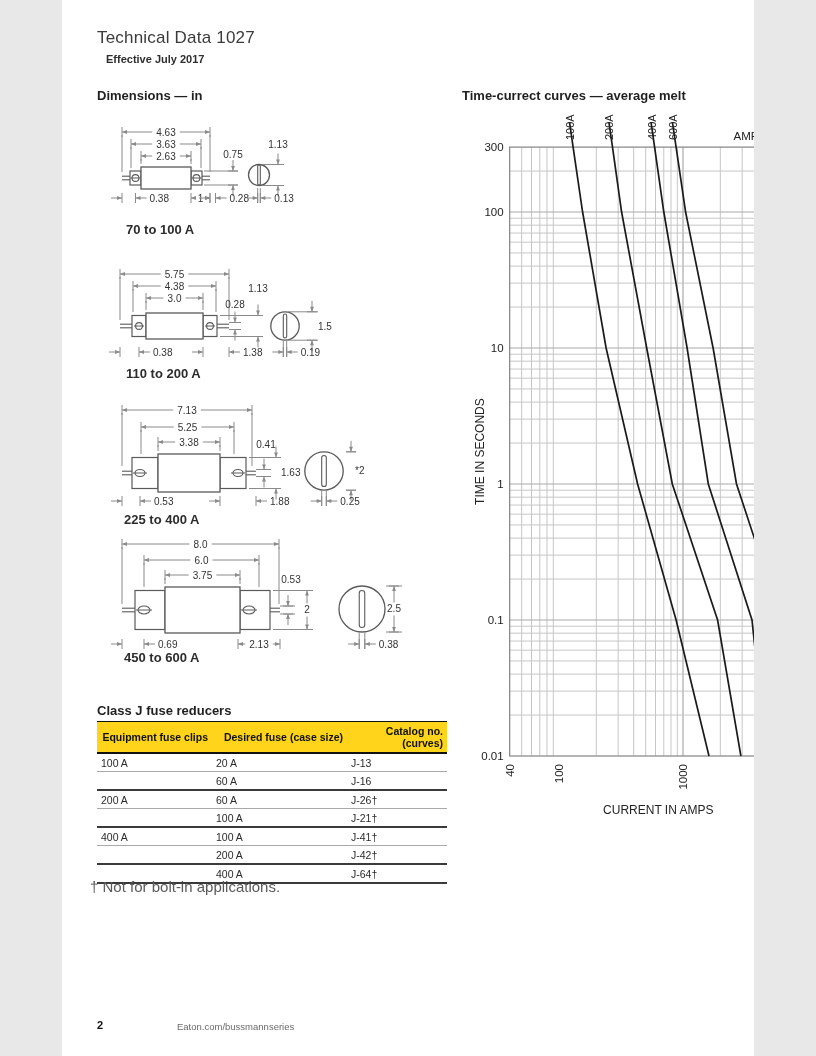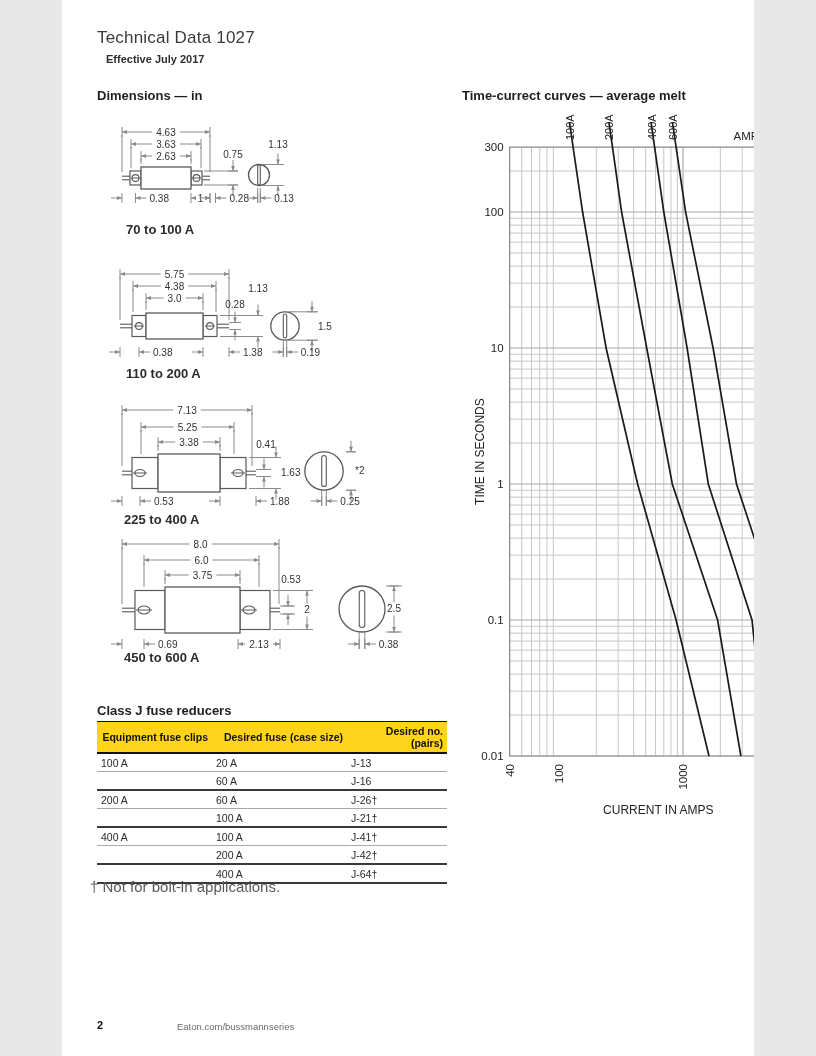--- a/index.html
+++ b/index.html
@@ -501,21 +501,21 @@
   <table class="reducers" id="reducers-table">
     <colgroup>
         <col style="width:115px">
         <col style="width:135px">
         <col style="width:100px">
       </colgroup>
     <thead>
         <tr>
           <th>Equipment fuse clips</th>
           <th>Desired fuse (case size)</th>
-          <th>Desired no. (pairs)</th>
+          <th>Catalog no. (curves)</th>
         </tr>
       </thead>
     <tbody>
         <tr class="sep-thin">
           <td>100 A</td>
           <td>20 A</td>
           <td>J-13</td>
         </tr>
         <tr class="sep-thick">
           <td></td>

